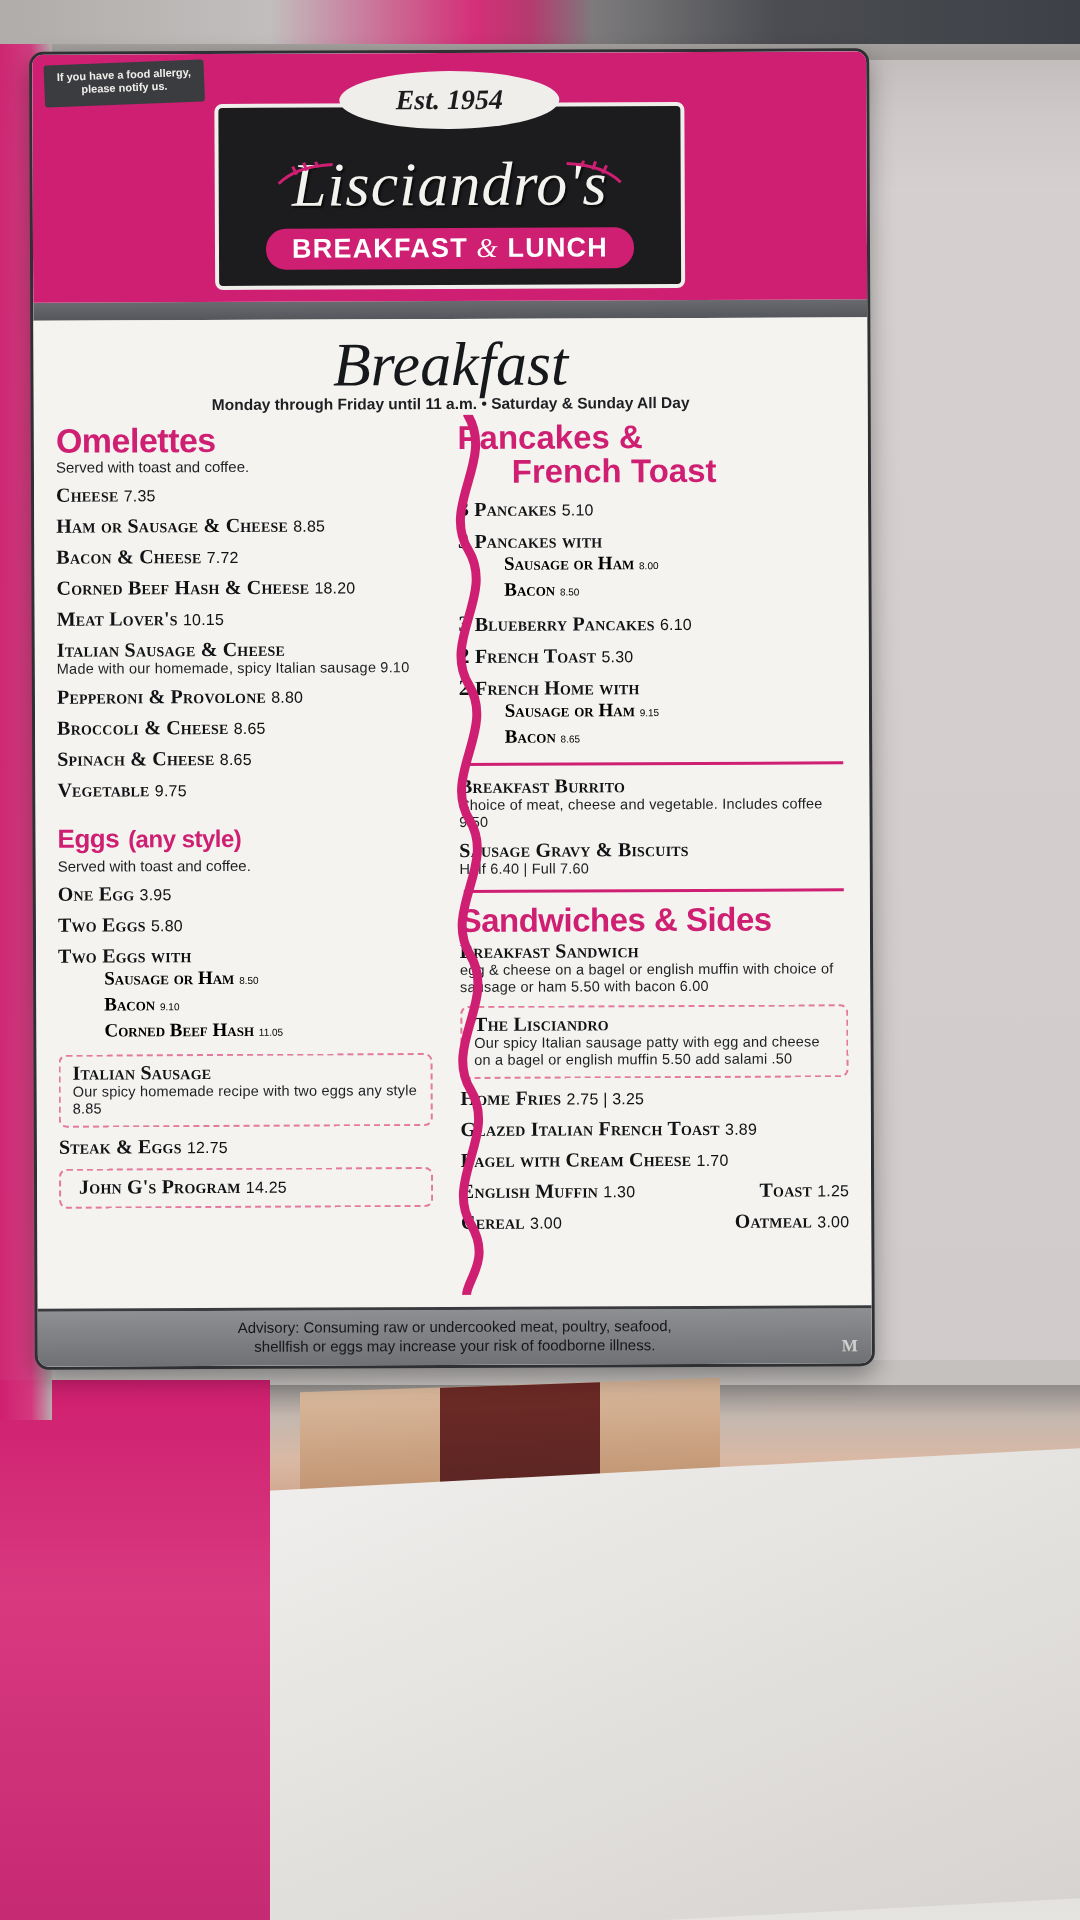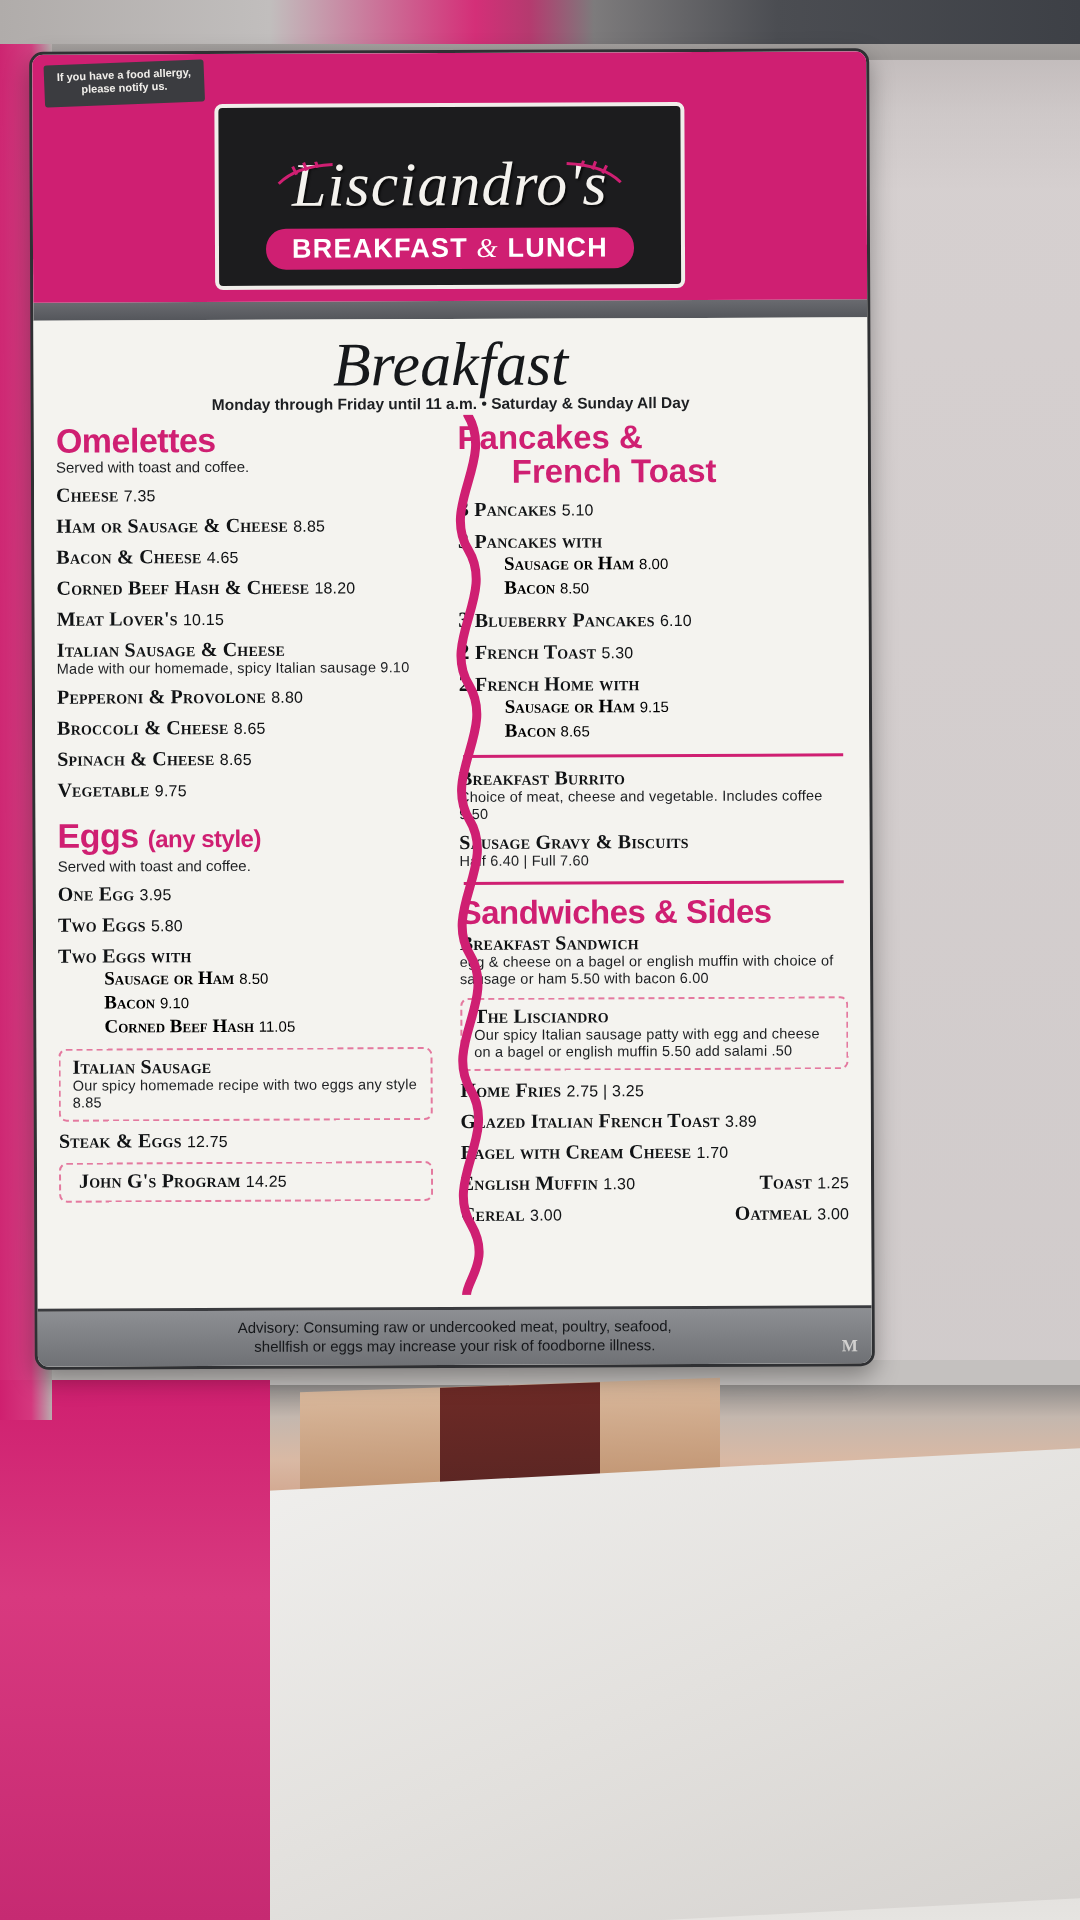--- a/index.html
+++ b/index.html
@@ -185,21 +185,21 @@
     font-variant: normal;
   }
   .sub {
     font-family: "Liberation Serif", serif;
     font-variant: small-caps;
     font-weight: bold;
     font-size: 19px;
     padding-left: 46px;
     line-height: 23px;
   }
-  .sub .pr { font-size: 15px; font-weight: normal; font-variant: normal; font-family: "Liberation Sans", sans-serif; }
+  .sub .pr { font-size: 10px; font-weight: normal; font-variant: normal; font-family: "Liberation Sans", sans-serif; }
   .right-title {
     color: #cf1f72;
     font-size: 33px;
     font-weight: bold;
     line-height: 34px;
   }
   .right-title .ind { padding-left: 54px; display: block; }
   .bignum { font-size: 22px; font-family: "Liberation Serif", serif; font-weight: bold; }
   .hr-pink {
     height: 3px; background: #cf1f72; margin: 12px 4px 10px 4px;
@@ -248,20 +248,21 @@
   <div class="bg-pink-left"></div>
   <div class="bg-ghost-right"></div>
   <div class="bg-top-strip"></div>
 </div>
 
 <div class="menu-card">
 
   <div class="header">
     <div class="allergy-note">If you have a food allergy, please notify us.</div>
 
+    <div class="est-oval">Est. 1954</div>
 
     <div class="logo-plate">
       <svg class="wheat-l" viewBox="0 0 60 26">
         <path d="M2 22 C14 10, 34 4, 56 3" stroke="#cf1f72" stroke-width="3" fill="none"></path>
         <path d="M20 13 l-4 -8 M30 9 l-3 -8 M41 6 l-2 -6" stroke="#cf1f72" stroke-width="3" fill="none"></path>
       </svg>
       <svg class="wheat-r" viewBox="0 0 60 26">
         <path d="M58 22 C46 10, 26 4, 4 3" stroke="#cf1f72" stroke-width="3" fill="none"></path>
         <path d="M40 13 l4 -8 M30 9 l3 -8 M19 6 l2 -6" stroke="#cf1f72" stroke-width="3" fill="none"></path>
       </svg>
@@ -293,21 +294,21 @@
         <div class="item">
           <span class="nm">Cheese</span>
           <span class="pr">7.35</span>
         </div>
         <div class="item">
           <span class="nm">Ham or Sausage &amp; Cheese</span>
           <span class="pr">8.85</span>
         </div>
         <div class="item">
           <span class="nm">Bacon &amp; Cheese</span>
-          <span class="pr">4.65</span>
+          <span class="pr">7.72</span>
         </div>
         <div class="item">
           <span class="nm">Corned Beef Hash &amp; Cheese</span>
           <span class="pr">18.20</span>
         </div>
         <div class="item">
           <span class="nm">Meat Lover's</span>
           <span class="pr">10.15</span>
         </div>
         <div class="item">
@@ -325,21 +326,21 @@
         <div class="item">
           <span class="nm">Spinach &amp; Cheese</span>
           <span class="pr">8.65</span>
         </div>
         <div class="item">
           <span class="nm">Vegetable</span>
           <span class="pr">9.75</span>
         </div>
 
         <div class="sec-title small-suffix" style="margin-top:16px">
-          <span style="font-size:34px">Eggs</span>
+          <span style="font-size:26px">Eggs</span>
           <span>(any style)</span>
         </div>
         <div class="sec-note">Served with toast and coffee.</div>
 
         <div class="item">
           <span class="nm">One Egg</span>
           <span class="pr">3.95</span>
         </div>
         <div class="item">
           <span class="nm">Two Eggs</span>

